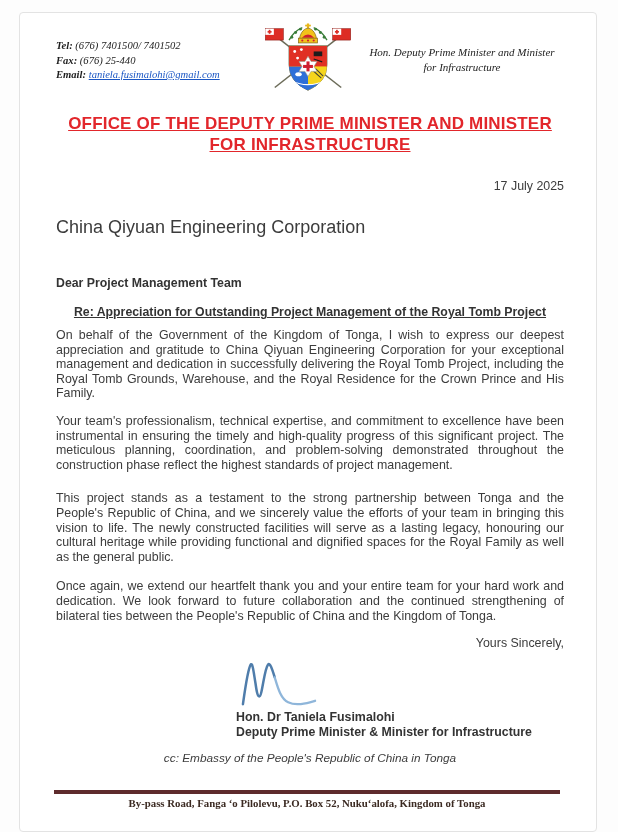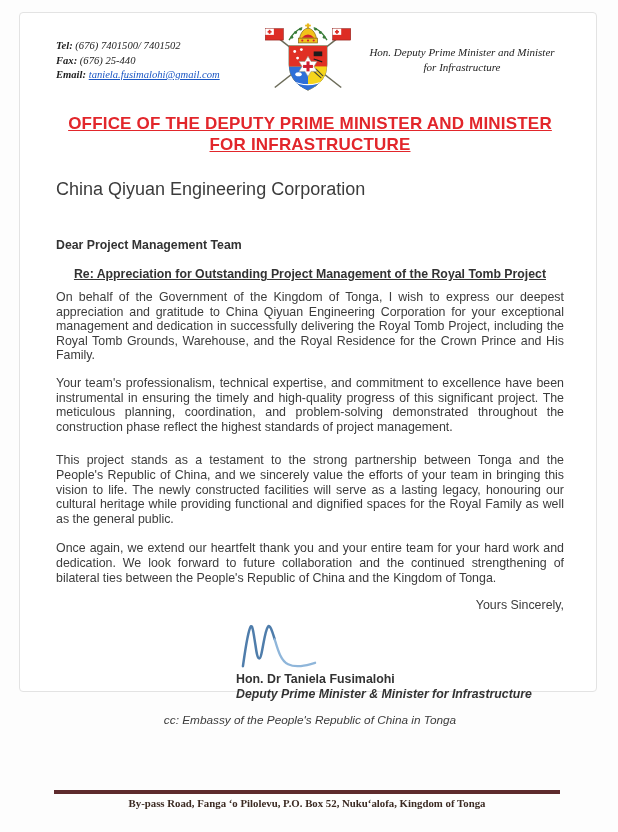--- a/index.html
+++ b/index.html
@@ -6,21 +6,21 @@
   html, body { margin: 0; padding: 0; }
   body {
     width: 618px; height: 832px;
     background: #fdfdfd;
     font-family: "Liberation Sans", sans-serif;
     position: relative;
     color: #3c3c3c;
   }
   .page {
     position: absolute; left: 19px; top: 12px;
-    width: 578px; height: 680px;
+    width: 578px; height: 820px;
     background: #ffffff;
     border: 1px solid #e3e3e3;
     border-radius: 4px;
   }
   .content { padding: 8px 32px 0 36px; position: relative; }
 
   
   .letterhead { display: flex; align-items: flex-start; }
   .contact {
     width: 200px; margin-top: 18px;
@@ -62,21 +62,21 @@
     text-align: justify; color: #3c3c3c;
   }
   .mt9  { margin-top: 9px; }
   .mt13 { margin-top: 13px; }
   .mt15 { margin-top: 15px; }
   .mt19 { margin-top: 19px; }
 
   .closing { margin: 13px 0 0 180px; font-size: 12.4px; text-align: right; }
   .signature-wrap { margin: 8px 0 0 181px; height: 50px; }
   .sig-name  { margin: 2px 0 0 180px; font-size: 12.4px; font-weight: bold; color: #333; }
-  .sig-title { margin: 1px 0 0 180px; font-size: 12.3px; font-weight: bold; font-style: italic; color: #333; }
+  .sig-title { margin: 1px 0 0 180px; font-size: 12.3px; font-weight: bold; color: #333; }
   .cc { margin-top: 12px; font-size: 11.8px; font-style: italic; color: #3c3c3c; text-align: center; }
 
   
   .footer { position: absolute; left: 34px; right: 36px; top: 777px; }
   .footer-rule { height: 4px; background: #5e2b2d; }
   .footer-text {
     margin-top: 3px; text-align: center;
     font-family: "Liberation Serif", serif;
     font-size: 10.8px; font-weight: bold; color: #3b2a22;
   }
@@ -170,20 +170,21 @@
           <rect x="48.4" y="40.5" width="3.2" height="10.5" fill="#cf2030"></rect>
           <rect x="44.8" y="44.2" width="10.4" height="3.2" fill="#cf2030"></rect>
         </svg>
       </div>
 
       <div class="right-title">Hon. Deputy Prime Minister and Minister for Infrastructure</div>
     </div>
 
     <h1 class="office-title">OFFICE OF THE DEPUTY PRIME MINISTER AND MINISTER FOR INFRASTRUCTURE</h1>
 
+    <div class="date">17 July 2025</div>
 
     <p class="recipient">China Qiyuan Engineering Corporation</p>
 
     <p class="salutation">Dear Project Management Team</p>
 
     <p class="subject">Re: Appreciation for Outstanding Project Management of the Royal Tomb Project</p>
 
     <p class="body-para mt9">On behalf of the Government of the Kingdom of Tonga, I wish to express our deepest appreciation and gratitude to China Qiyuan Engineering Corporation for your exceptional management and dedication in successfully delivering the Royal Tomb Project, including the Royal Tomb Grounds, Warehouse, and the Royal Residence for the Crown Prince and His Family.</p>
     <p class="body-para mt13">Your team's professionalism, technical expertise, and commitment to excellence have been instrumental in ensuring the timely and high-quality progress of this significant project. The meticulous planning, coordination, and problem-solving demonstrated throughout the construction phase reflect the highest standards of project management.</p>
     <p class="body-para mt19">This project stands as a testament to the strong partnership between Tonga and the People's Republic of China, and we sincerely value the efforts of your team in bringing this vision to life. The newly constructed facilities will serve as a lasting legacy, honouring our cultural heritage while providing functional and dignified spaces for the Royal Family as well as the general public.</p>

